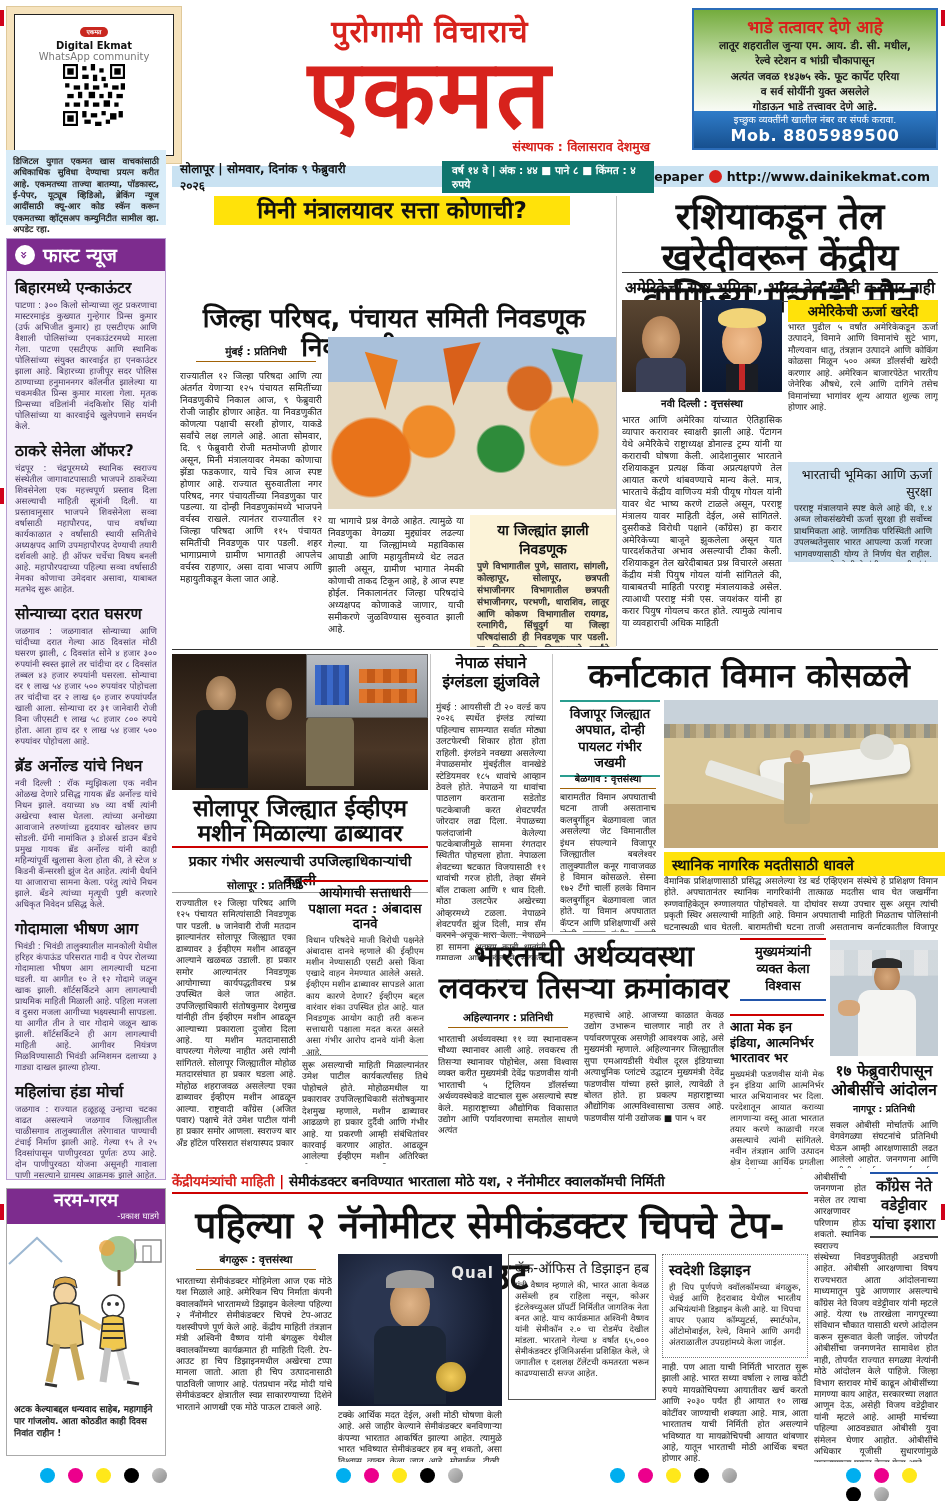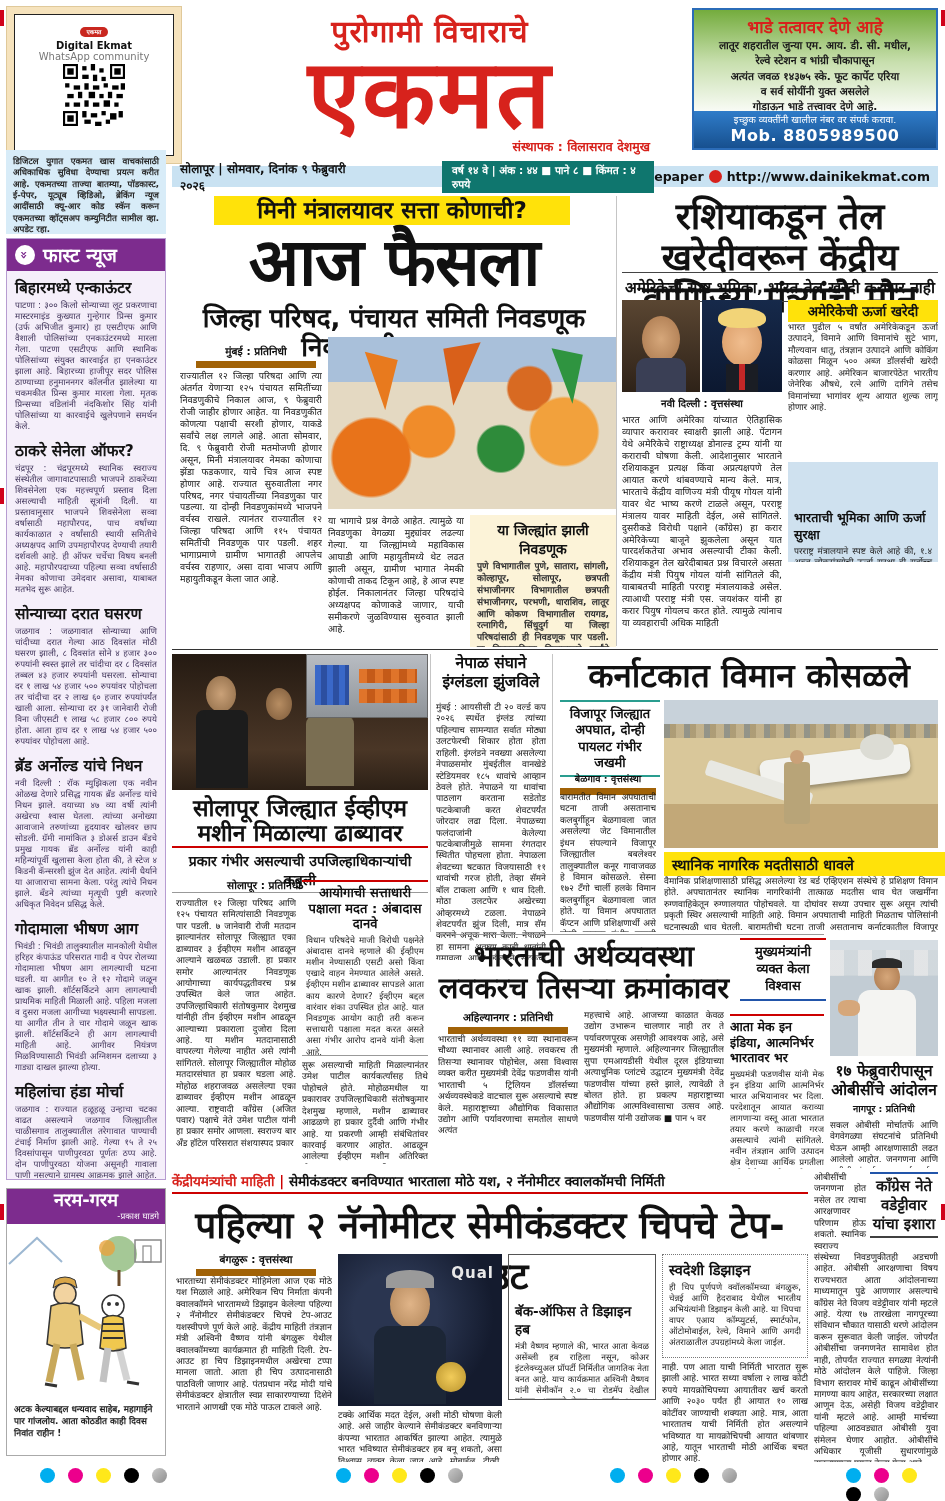--- a/index.html
+++ b/index.html
@@ -39,21 +39,21 @@
   .fnb{font-size:8.6px;line-height:1.28;color:#40345a;text-align:justify;}
   .cart{border:1px solid #aaa;background:#fff;box-sizing:border-box;}
   .carthead{background:#7d2c8e;color:#fff;text-align:center;padding:2px 6px 3px;}
   .cartt{font-size:18px;font-weight:bold;line-height:1.05;}
   .cartc{font-size:8.5px;text-align:right;}
   .cartcap{font-size:8.8px;font-weight:bold;line-height:1.35;padding:4px 7px;color:#222;}
   
   .kick{background:#ffe20a;font-size:23px;font-weight:bold;text-align:center;line-height:1.25;}
   .h1{font-size:66px;font-weight:900;text-align:center;line-height:1;letter-spacing:-1px;}
   .sub1{font-size:26px;font-weight:bold;text-align:center;line-height:1.1;}
-  .byl{font-size:10.5px;font-weight:bold;text-align:center;border-bottom:7px solid #a16207;padding-bottom:3px;}
+  .byl{font-size:10.5px;font-weight:bold;text-align:center;border-bottom:1px solid #a16207;padding-bottom:3px;}
   .bt{font-size:9.2px;line-height:1.3;color:#161616;}
   .creambox{background:#fcf3d8;padding:5px 7px;box-sizing:border-box;}
   .creamh{font-size:14px;font-weight:bold;text-align:center;margin-bottom:3px;}
   .creamt{font-size:9px;line-height:1.32;font-weight:bold;color:#333;text-align:justify;}
   .h2{font-size:37px;font-weight:900;line-height:1.12;text-align:center;}
   .sub2{font-size:15.5px;font-weight:bold;text-align:center;border-top:1.5px solid #444;border-bottom:1.5px solid #444;padding:3px 0;}
   .ybar{background:#ffe20a;font-size:13.5px;font-weight:bold;text-align:center;padding:2px 0;}
   .bluebox{background:#cfe1ef;padding:4px 6px;box-sizing:border-box;}
   .h3{font-size:23px;font-weight:900;text-align:center;line-height:1.1;}
   .h4{font-size:33px;font-weight:900;text-align:center;}
@@ -61,21 +61,21 @@
   .innerbox{border-top:2px solid #c00;border-bottom:1px solid #999;padding:3px 4px;}
   .innerh{font-size:13px;font-weight:bold;text-align:center;line-height:1.2;margin-bottom:3px;}
   .h5{font-size:29px;font-weight:900;text-align:center;line-height:1.12;}
   .cmbox{border-top:2px solid #c00;border-bottom:2px solid #2255aa;font-size:13px;font-weight:bold;text-align:center;padding:4px 1px;line-height:1.3;}
   .h6{font-size:15.5px;font-weight:900;text-align:center;line-height:1.2;}
   .inset{float:right;width:66px;border-top:2px solid #2255aa;border-bottom:2px solid #404040;font-size:15px;font-weight:bold;text-align:center;line-height:1.25;padding:3px 1px;margin:0 0 3px 4px;}
   .skick{font-size:13.5px;font-weight:bold;border-bottom:2.5px solid #c00;padding-bottom:2px;}
   .h7{font-size:37px;font-weight:900;text-align:center;}
   .dotbox{border:1px dotted #777;padding:4px 6px;box-sizing:border-box;}
   .solidbox{border:1px solid #555;padding:4px 6px;box-sizing:border-box;}
-  .boxh{font-size:13.5px;font-weight:bold;text-align:left;margin-bottom:3px;margin-top:43px;}
+  .boxh{font-size:13.5px;font-weight:normal;text-align:right;margin-bottom:3px;}
   .boxh2{font-size:14.5px;font-weight:bold;margin-bottom:3px;}
   .boxt{font-size:8.8px;line-height:1.3;text-align:justify;color:#222;}
   
   .ph{position:absolute;overflow:hidden;}
   .face{position:absolute;border-radius:50%;}
   .caption{font-size:10px;font-weight:bold;text-align:center;}
   .dot{display:inline-block;width:15px;height:15px;border-radius:50%;margin:0 4px;}
   .tick{position:absolute;width:4px;height:16px;background:#d0021b;}
   .hline{position:absolute;height:1px;background:#333;}
   .vsep{position:absolute;width:1px;background:#c5c5c5;}
@@ -138,21 +138,21 @@
             <rect x="18" y="22" width="2" height="2"></rect>
           <rect x="22" y="23" width="3" height="3"></rect>
             <rect x="26" y="22" width="2" height="3"></rect>
             <rect x="10" y="26" width="3" height="2"></rect>
           <rect x="15" y="27" width="3" height="2"></rect>
             <rect x="20" y="26" width="2" height="2"></rect>
         </g>
       </svg>
     </div>
   </div>
-  <div class="abs qrnote jt" style="left:6px;top:150px;width:160px;height:84px;box-sizing:border-box">डिजिटल युगात एकमत खास वाचकांसाठी अधिकाधिक सुविधा देण्याचा प्रयत्न करीत आहे. एकमतच्या ताज्या बातम्या, पॉडकास्ट, ई-पेपर, यूट्यूब व्हिडिओ, ब्रेकिंग न्यूज आदींसाठी क्यू-आर कोड स्कॅन करून एकमतच्या व्हॉट्सअप कम्युनिटीत सामील व्हा. अपडेट रहा.</div>
+  <div class="abs qrnote jt" style="left:6px;top:150px;width:160px;height:75px;box-sizing:border-box">डिजिटल युगात एकमत खास वाचकांसाठी अधिकाधिक सुविधा देण्याचा प्रयत्न करीत आहे. एकमतच्या ताज्या बातम्या, पॉडकास्ट, ई-पेपर, यूट्यूब व्हिडिओ, ब्रेकिंग न्यूज आदींसाठी क्यू-आर कोड स्कॅन करून एकमतच्या व्हॉट्सअप कम्युनिटीत सामील व्हा. अपडेट रहा.</div>
 
   <div class="abs fn ov" style="left:6px;top:238px;width:160px;height:942px">
     <div class="fnhead">
       <span class="fnicon">»</span>
       <span>फास्ट न्यूज</span>
     </div>
     <div class="fnitem">
       <div class="fnh">बिहारमध्ये एन्काऊंटर</div>
       <div class="fnb">पाटणा : ३०० किलो सोन्याच्या लूट प्रकरणाचा मास्टरमाइंड कुख्यात गुन्हेगार प्रिन्स कुमार (उर्फ अभिजीत कुमार) हा एसटीएफ आणि वैशाली पोलिसांच्या एनकाउंटरमध्ये मारला गेला. पाटणा एसटीएफ आणि स्थानिक पोलिसांच्या संयुक्त कारवाईत हा एनकाउंटर झाला आहे. बिहारच्या हाजीपूर सदर पोलिस ठाण्याच्या हनुमाननगर कॉलनीत झालेल्या या चकमकीत प्रिन्स कुमार मारला गेला. मृतक प्रिन्सच्या वडिलांनी नंदकिशोर सिंह यांनी पोलिसांच्या या कारवाईचे खुलेपणाने समर्थन केले.</div>
     </div>
@@ -246,21 +246,20 @@
     <span style="padding-left:8px">सोलापूर | सोमवार, दिनांक ९ फेब्रुवारी २०२६</span>
     <span class="edbox">वर्ष १४ वे | अंक : ४४ ■ पाने ८ ■ किंमत : ४ रुपये</span>
     <span class="epap">
       <span>epaper</span>
       <span class="elogo"></span>
       <span>http://www.dainikekmat.com</span>
     </span>
   </div>
 
   <div class="abs kick" style="left:214px;top:196px;width:356px">मिनी मंत्रालयावर सत्ता कोणाची?</div>
-  <div class="abs h1" style="left:172px;top:230px;width:444px">आज फैसला</div>
   <div class="abs sub1" style="left:172px;top:304px;width:444px">जिल्हा परिषद, पंचायत समिती निवडणूक निकालाची उत्सुकता</div>
   <div class="abs byl" style="left:196px;top:344px;width:120px">मुंबई : प्रतिनिधी</div>
   <div class="abs bt jt ov" style="left:180px;top:370px;width:142px;height:276px">राज्यातील १२ जिल्हा परिषदा आणि त्या अंतर्गत येणाऱ्या १२५ पंचायत समितींच्या निवडणुकीचे निकाल आज, ९ फेब्रुवारी रोजी जाहीर होणार आहेत. या निवडणुकीत कोणत्या पक्षाची सरशी होणार, याकडे सर्वांचे लक्ष लागले आहे. आता सोमवार, दि. ९ फेब्रुवारी रोजी मतमोजणी होणार असून, मिनी मंत्रालयावर नेमका कोणाचा झेंडा फडकणार, याचे चित्र आज स्पष्ट होणार आहे. राज्यात सुरुवातीला नगर परिषद, नगर पंचायतींच्या निवडणुका पार पडल्या. या दोन्ही निवडणुकांमध्ये भाजपने वर्चस्व राखले. त्यानंतर राज्यातील १२ जिल्हा परिषदा आणि ११५ पंचायत समितींची निवडणूक पार पडली. शहर भागाप्रमाणे ग्रामीण भागातही आपलेच वर्चस्व राहणार, असा दावा भाजप आणि महायुतीकडून केला जात आहे.</div>
 
   <div class="ph" style="left:328px;top:337px;width:288px;height:172px;background:
       radial-gradient(circle at 15% 70%, #e8731a 0 14%, transparent 15%),
       radial-gradient(circle at 35% 55%, #f08c2a 0 12%, transparent 13%),
       radial-gradient(circle at 60% 65%, #2e8b3a 0 11%, transparent 12%),
       radial-gradient(circle at 82% 55%, #f2a13c 0 13%, transparent 14%),
       radial-gradient(circle at 70% 30%, #d86a22 0 9%, transparent 10%),

